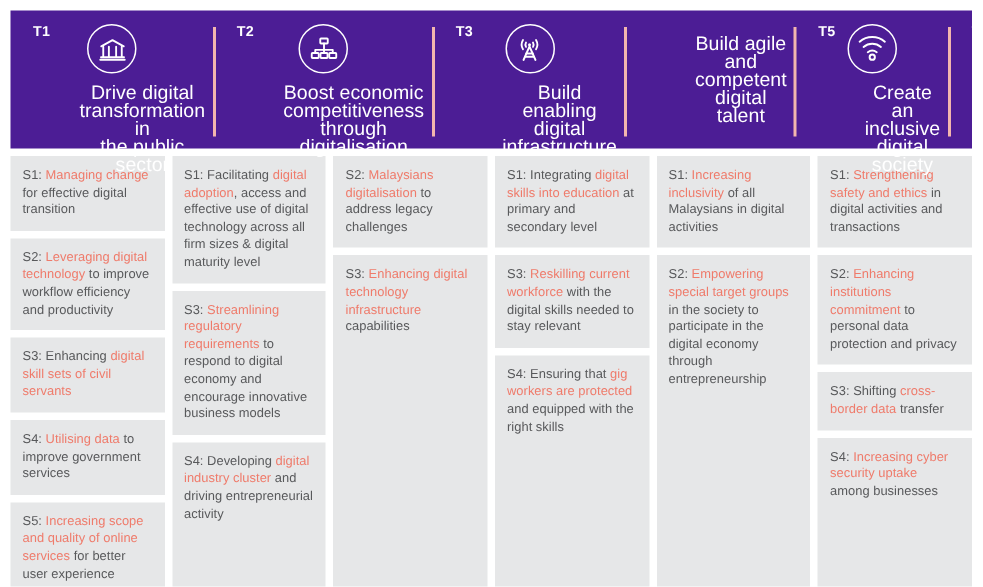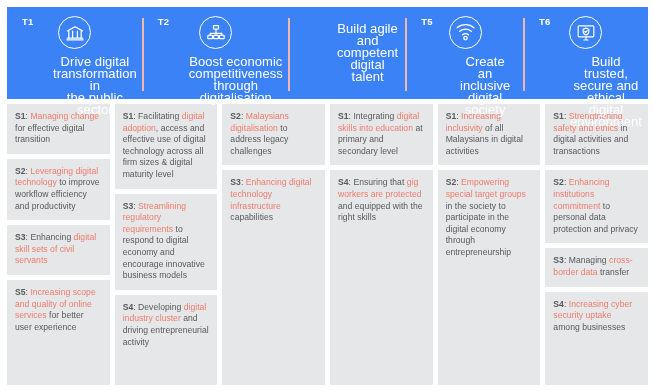--- a/index.html
+++ b/index.html
@@ -23,21 +23,21 @@
     display: flex;
     flex-direction: column;
   }
 
   
   .header-band {
     position: relative;
     display: flex;
     width: 100%;
     height: 92px;
-    background: #3b82f6;
+    background: #4c1d95;
     flex: 0 0 auto;
   }
 
   .thrust-head {
     position: relative;
     flex: 1 1 0;
     box-sizing: border-box;
     padding: 9px 6px 8px 6px;
     display: flex;
     flex-direction: column;
@@ -116,21 +116,21 @@
     background: #e6e7e8;
     box-sizing: border-box;
     padding: 7px 8px 8px 8px;
     color: #58595b;
     font-size: 8.6px;
     line-height: 11.6px;
     letter-spacing: .02px;
     flex: 0 0 auto;
   }
   .s-card.grow { flex: 1 1 auto; }
-  .s-card .code { font-weight: bold; color: #58595b; }
+  .s-card .code { font-weight: normal; color: #58595b; }
   .s-card .hl { color: #ef7b6b; font-weight: normal; }
 </style>
 </head>
 <body>
 
 <div id="board">
 
   <div class="header-band">
       <div class="thrust-head">
         <div class="thrust-topline">
@@ -159,20 +159,37 @@
       <rect x="9.2" y="14.8" width="5.6" height="4" rx="0.6"></rect>
       <rect x="16.2" y="14.8" width="5.6" height="4" rx="0.6"></rect>
     </svg>
           </div>
         </div>
         <div class="thrust-title">Boost economic
 competitiveness through
 digitalisation</div>
       </div>
       <div class="thrust-head">
+        <div class="thrust-topline">
+          <div class="thrust-code">T3</div>
+          <div class="thrust-icon">
+            <svg width="20" height="20" viewBox="0 0 24 24" fill="none" stroke="#fff" stroke-width="1.5" stroke-linecap="round" stroke-linejoin="round">
+      <path d="M6.8 4.4a7.2 7.2 0 0 0 0 7.4M17.2 4.4a7.2 7.2 0 0 1 0 7.4"></path>
+      <path d="M9.2 6.4a3.6 3.6 0 0 0 0 3.5M14.8 6.4a3.6 3.6 0 0 1 0 3.5"></path>
+      <circle cx="12" cy="8.2" r="1.2" fill="#fff" stroke="none"></circle>
+      <path d="M12 9.6 7.2 20.4M12 9.6l4.8 10.8"></path>
+      <path d="M9.4 15.2h5.2M8.4 17.8h7.2"></path>
+    </svg>
+          </div>
+        </div>
+        <div class="thrust-title">Build
+enabling digital
+infrastructure</div>
+      </div>
+      <div class="thrust-head">
         <div class="thrust-title">Build agile
 and competent
 digital talent</div>
       </div>
       <div class="thrust-head">
         <div class="thrust-topline">
           <div class="thrust-code">T5</div>
           <div class="thrust-icon">
             <svg width="21" height="21" viewBox="0 0 24 24" fill="none" stroke="#fff" stroke-width="1.5" stroke-linecap="round" stroke-linejoin="round">
       <path d="M2.4 6.6A14.6 14.6 0 0 1 21.6 6.6"></path>
@@ -202,40 +219,42 @@
 secure and ethical
 digital environment</div>
       </div>
     </div>
 
   <div class="columns">
       <div class="column">
         <div class="s-card"><span class="code">S1</span>:<span class="hl"> Managing change</span><span> for effective digital transition</span></div>
         <div class="s-card"><span class="code">S2</span>:<span class="hl"> Leveraging digital technology</span><span> to improve workflow efficiency and productivity</span></div>
         <div class="s-card"><span class="code">S3</span>:<span> Enhancing </span><span class="hl">digital skill sets of civil servants</span></div>
+        <div class="s-card"><span class="code">S4</span>:<span class="hl"> Utilising data</span><span> to improve government services</span></div>
         <div class="s-card grow"><span class="code">S5</span>:<span class="hl"> Increasing scope and quality of online services</span><span> for better user experience</span></div>
       </div>
       <div class="column">
         <div class="s-card"><span class="code">S1</span>:<span> Facilitating </span><span class="hl">digital adoption</span><span>, access and effective use of digital technology across all firm sizes &amp; digital maturity level</span></div>
         <div class="s-card"><span class="code">S3</span>:<span class="hl"> Streamlining regulatory requirements</span><span> to respond to digital economy and encourage innovative business models</span></div>
         <div class="s-card grow"><span class="code">S4</span>:<span> Developing </span><span class="hl">digital industry cluster</span><span> and driving entrepreneurial activity</span></div>
       </div>
       <div class="column">
         <div class="s-card"><span class="code">S2</span>:<span class="hl"> Malaysians digitalisation</span><span> to address legacy challenges</span></div>
         <div class="s-card grow"><span class="code">S3</span>:<span class="hl"> Enhancing digital technology infrastructure</span><span> capabilities</span></div>
       </div>
       <div class="column">
         <div class="s-card"><span class="code">S1</span>:<span> Integrating </span><span class="hl">digital skills into education</span><span> at primary and secondary level</span></div>
+        <div class="s-card"><span class="code">S3</span>:<span class="hl"> Reskilling current workforce</span><span> with the digital skills needed to stay relevant</span></div>
         <div class="s-card grow"><span class="code">S4</span>:<span> Ensuring that </span><span class="hl">gig workers are protected</span><span> and equipped with the right skills</span></div>
       </div>
       <div class="column">
         <div class="s-card"><span class="code">S1</span>:<span class="hl"> Increasing inclusivity</span><span> of all Malaysians in digital activities</span></div>
         <div class="s-card grow"><span class="code">S2</span>:<span class="hl"> Empowering special target groups</span><span> in the society to participate in the digital economy through entrepreneurship</span></div>
       </div>
       <div class="column">
         <div class="s-card"><span class="code">S1</span>:<span class="hl"> Strengthening safety and ethics</span><span> in digital activities and transactions</span></div>
         <div class="s-card"><span class="code">S2</span>:<span class="hl"> Enhancing institutions commitment</span><span> to personal data protection and privacy</span></div>
-        <div class="s-card"><span class="code">S3</span>:<span> Managing </span><span class="hl">cross-border data</span><span> transfer</span></div>
+        <div class="s-card"><span class="code">S3</span>:<span> Shifting </span><span class="hl">cross-border data</span><span> transfer</span></div>
         <div class="s-card grow"><span class="code">S4</span>:<span class="hl"> Increasing cyber security uptake</span><span> among businesses</span></div>
       </div>
     </div>
 
 </div>
 
 </body></html>

